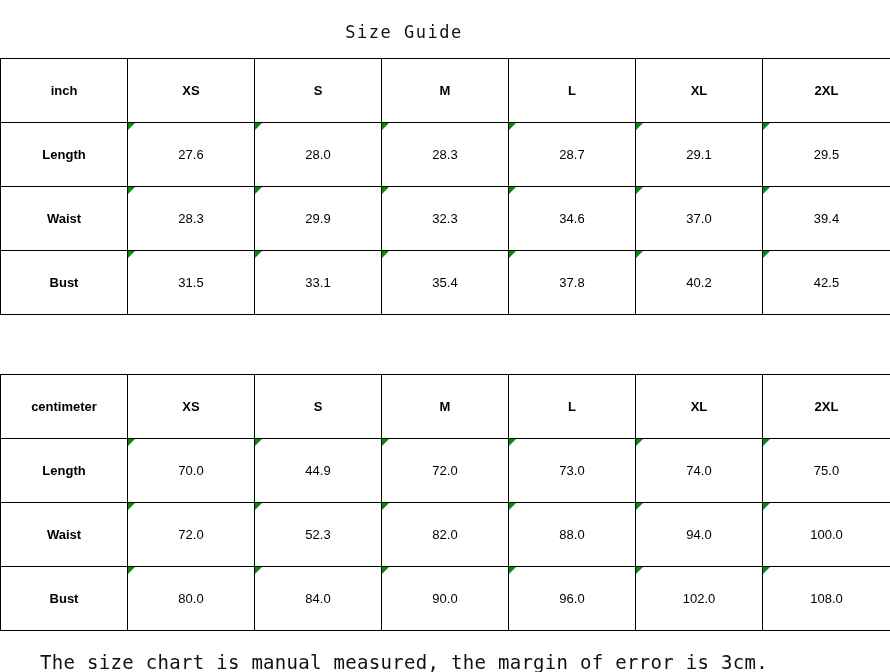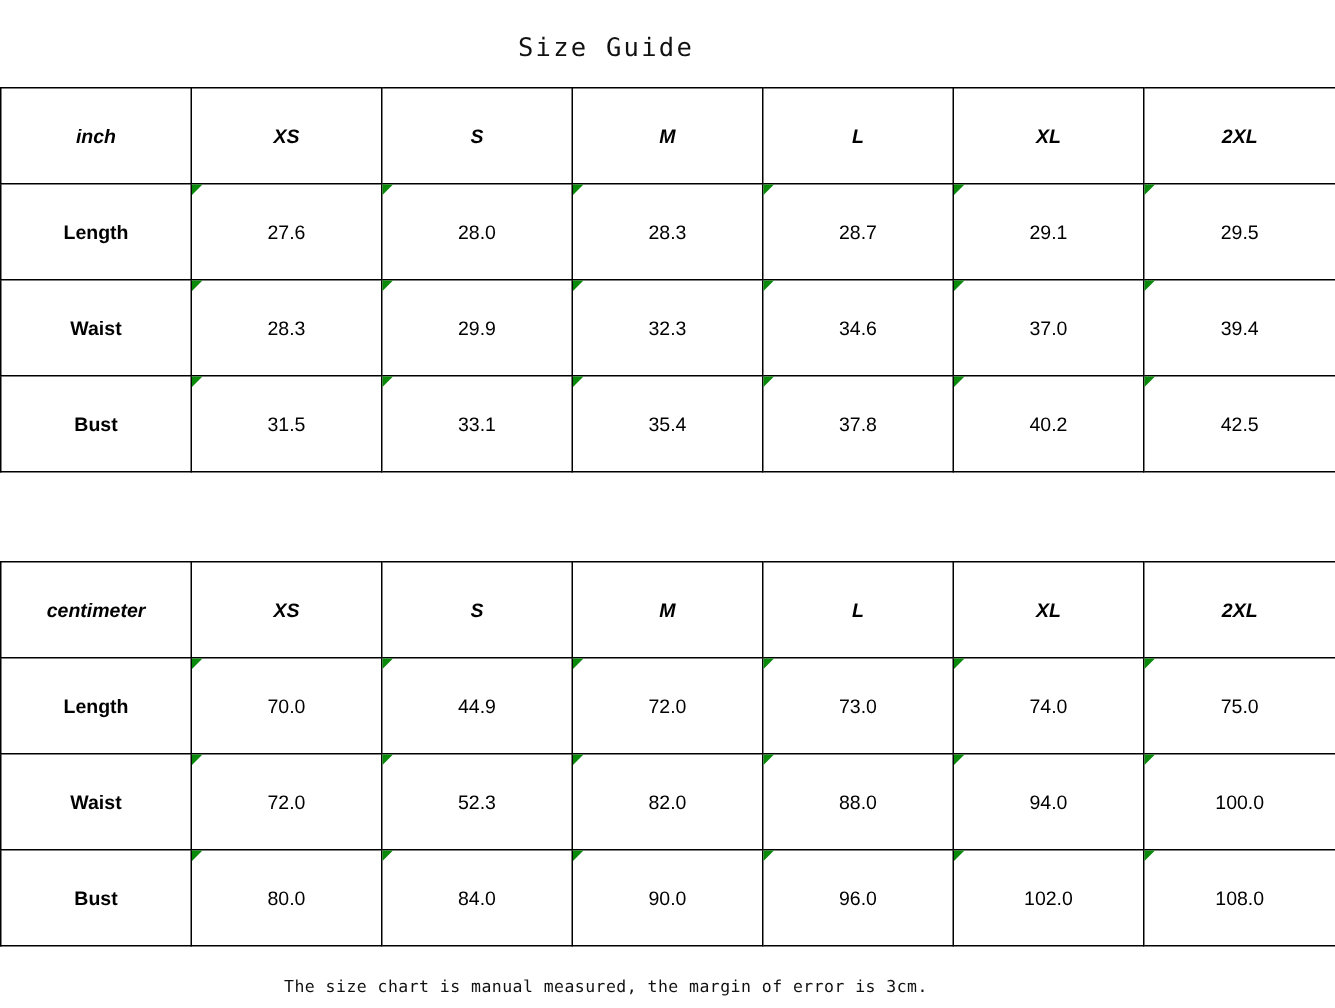--- a/index.html
+++ b/index.html
@@ -47,21 +47,20 @@
   table.sizetable col.c1 { width: 127px; }
   table.sizetable col.c2 { width: 127px; }
   table.sizetable col.c3 { width: 127px; }
   table.sizetable col.c4 { width: 127px; }
   table.sizetable col.c5 { width: 127px; }
   table.sizetable col.c6 { width: 128px; }
 
   td.hdr {
     font-weight: bold;
     font-size: 13.5px;
-    font-style: italic;
   }
   td.rowlabel {
     font-weight: bold;
     font-size: 14px;
     margin-top: 24px;
   }
   td.val {
     font-weight: normal;
     font-size: 13.5px;
   }
@@ -76,21 +75,21 @@
     border-top: 7px solid #0a8a0a;
     border-right: 7px solid transparent;
   }
   .gap {
     height: 59px;
     width: 890px;
   }
   .footnote {
     text-align: center;
     font-family: "DejaVu Sans Mono", monospace;
-    font-size: 11px;
+    font-size: 19px;
     color: #111;
     padding-top: 20px;
     letter-spacing: 0.3px;
   }
 </style>
 </head>
 <body>
 
 <div class="page">
 

